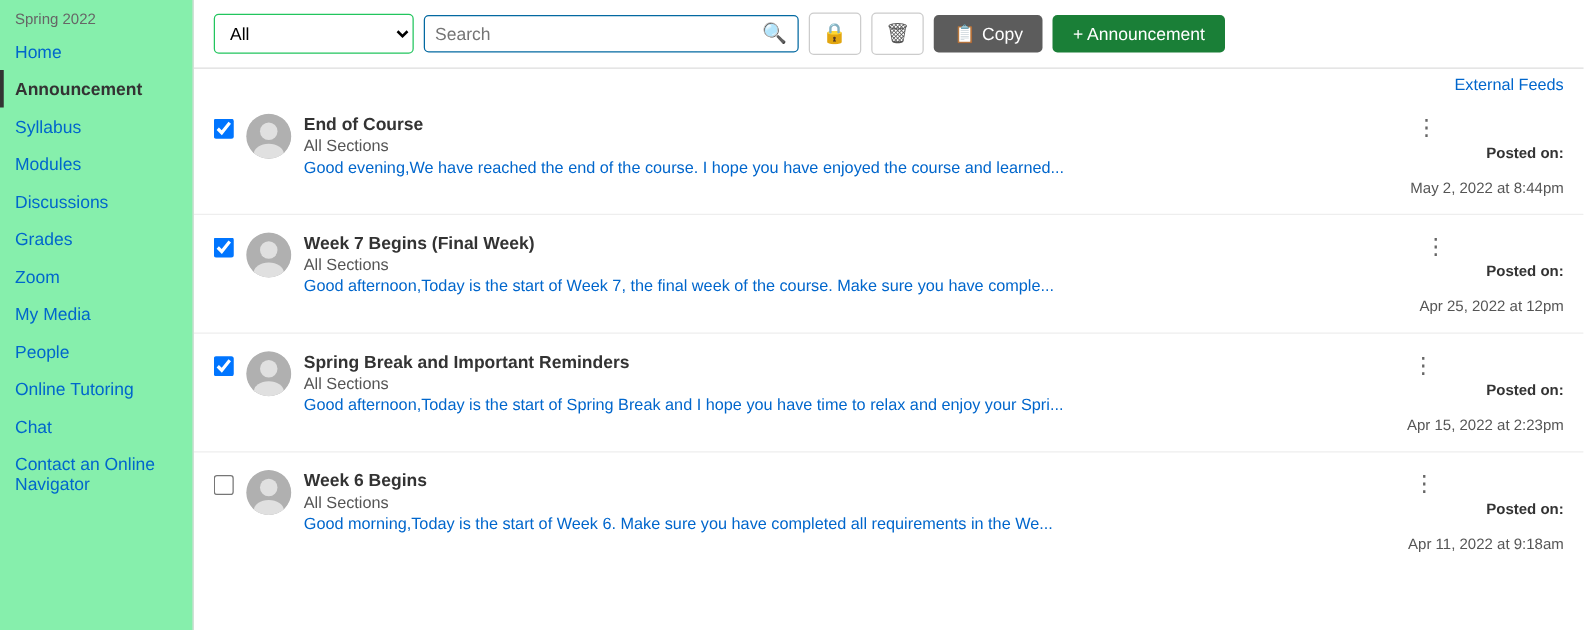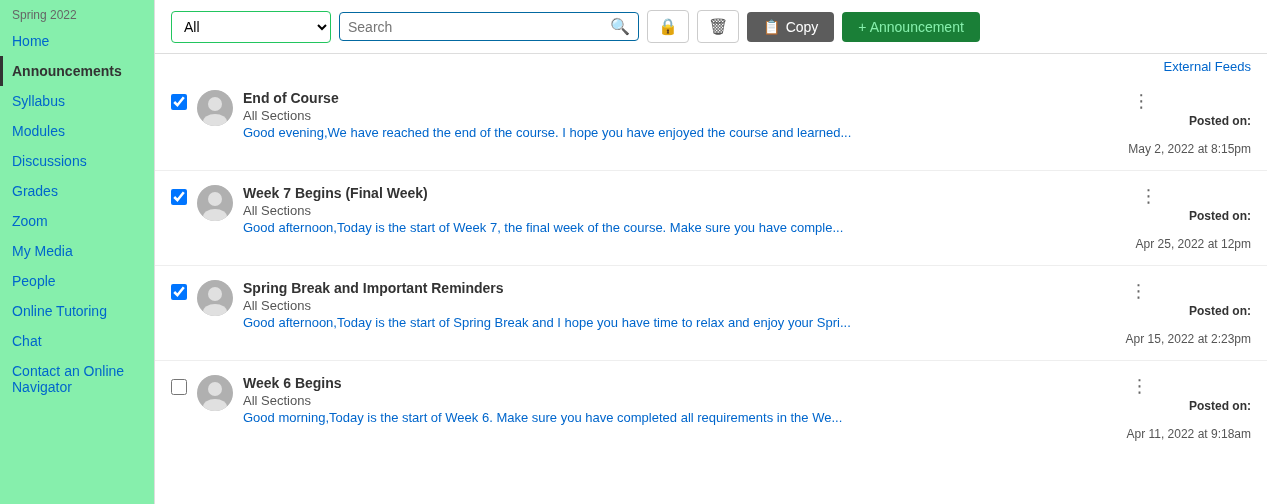--- a/index.html
+++ b/index.html
@@ -96,21 +96,21 @@
       border-radius: 4px;
       padding: 7px 16px;
       cursor: pointer;
       font-size: 14px;
       display: flex;
       align-items: center;
       gap: 5px;
     }
     .btn-announcement {
       background: #1a7f37;
-      color: #86efac;
+      color: #ffffff;
       border: none;
       border-radius: 4px;
       padding: 7px 16px;
       cursor: pointer;
       font-size: 14px;
       display: flex;
       align-items: center;
       gap: 5px;
     }
 
@@ -209,21 +209,21 @@
       gap: 2px;
     }
   </style>
 </head>
 <body>
 
 <div class="sidebar">
   <div class="sidebar-course-label">Spring 2022</div>
   <nav class="sidebar-nav">
     <a href="#">Home</a>
-    <a href="#" class="active">Announcements</a>
+    <a href="#" class="active">Announcement</a>
     <a href="#">Syllabus</a>
     <a href="#">Modules</a>
     <a href="#">Discussions</a>
     <a href="#">Grades</a>
     <a href="#">Zoom</a>
     <a href="#">My Media</a>
     <a href="#">People</a>
     <a href="#">Online Tutoring</a>
     <a href="#">Chat</a>
     <a href="#">Contact an Online Navigator</a>
@@ -274,21 +274,21 @@
       </div>
       <div class="ann-body">
         <div class="ann-title">End of Course</div>
         <div class="ann-sections">All Sections</div>
         <div class="ann-preview">Good evening,We have reached the end of the course.  I hope you have enjoyed the course and learned...</div>
       </div>
       <div class="ann-right">
         <span class="ann-menu">⋮</span>
         <div class="ann-meta">
           <span class="ann-meta-posted">Posted on:</span>
-          <span class="ann-meta-date">May 2, 2022 at 8:15pm</span>
+          <span class="ann-meta-date">May 2, 2022 at 8:44pm</span>
         </div>
       </div>
     </div>
 
     <div class="announcement-item">
       <input type="checkbox" class="ann-checkbox" checked="" style="">
       <div class="ann-avatar">
         <svg viewBox="0 0 36 36" xmlns="http://www.w3.org/2000/svg">
           <circle cx="18" cy="18" r="18" fill="#b0b0b0"></circle>
           <circle cx="18" cy="14" r="7" fill="#e0e0e0"></circle>

